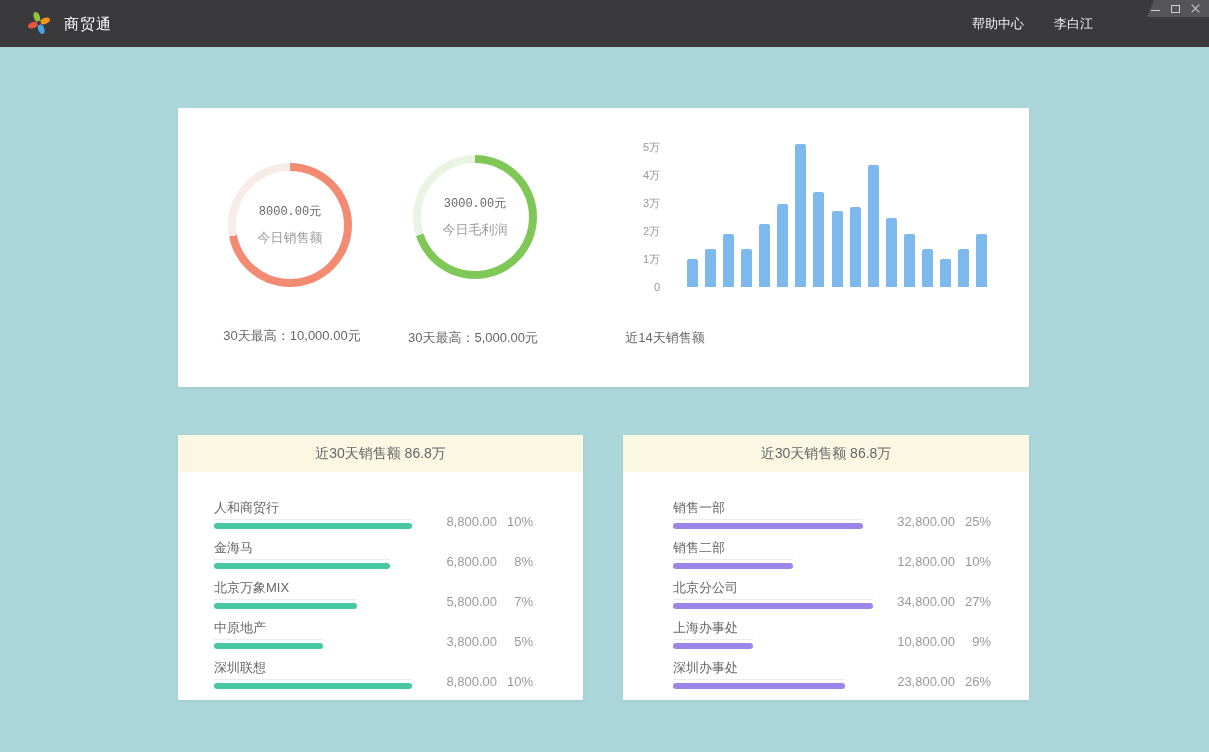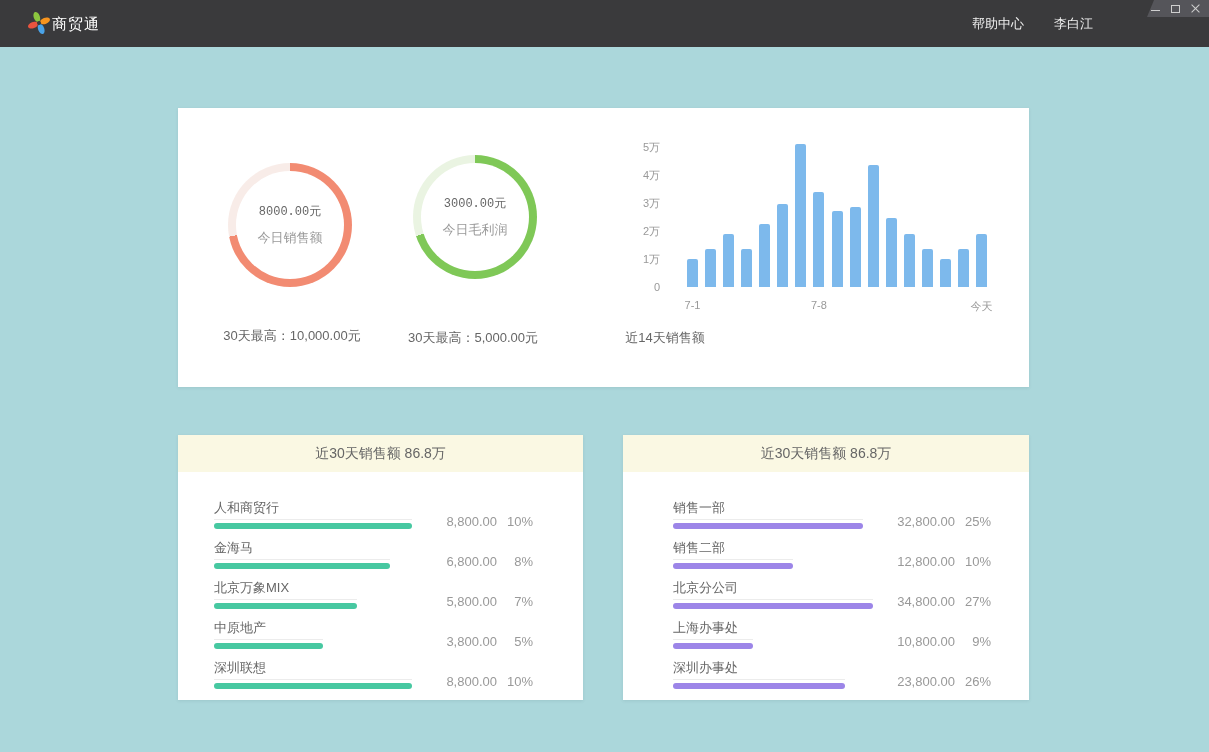--- a/index.html
+++ b/index.html
@@ -8,21 +8,21 @@
   body {
     font-family:"Liberation Sans", sans-serif;
     background:#abd7db;
     position:relative;
     overflow:hidden;
   }
 
   
   .topbar { position:absolute; left:0; top:0; width:1209px; height:47px; background:#3a3a3c; }
   .logo { position:absolute; left:27px; top:11px; width:24px; height:24px; }
-  .app-title { position:absolute; left:52px; top:15px; font-size:15px; color:#ffffff; letter-spacing:1px; }
+  .app-title { position:absolute; left:64px; top:15px; font-size:15px; color:#ffffff; letter-spacing:1px; }
   .topbar-right { position:absolute; right:116px; top:0; height:47px; display:flex; align-items:center; gap:30px; }
   .topbar-link { font-size:13px; color:#efefef; cursor:pointer; }
 
   .win-controls {
     position:absolute; right:0; top:0; width:62px; height:17px;
     background:#55555a;
     clip-path:polygon(7px 0, 100% 0, 100% 100%, 0 100%);
     display:flex; align-items:center; justify-content:flex-end;
     gap:11px; padding-right:9px;
   }
@@ -148,25 +148,20 @@
       <div class="vbar" style="height: 76px; background: rgb(125, 185, 236);"></div>
       <div class="vbar" style="height: 80px; background: rgb(125, 185, 236);"></div>
       <div class="vbar" style="height: 122px; background: rgb(125, 185, 236);"></div>
       <div class="vbar" style="height: 69px; background: rgb(125, 185, 236);"></div>
       <div class="vbar" style="height: 53px; background: rgb(125, 185, 236);"></div>
       <div class="vbar" style="height: 38px; background: rgb(125, 185, 236);"></div>
       <div class="vbar" style="height: 28px; background: rgb(125, 185, 236);"></div>
       <div class="vbar" style="height: 38px; background: rgb(125, 185, 236);"></div>
       <div class="vbar" style="height: 53px; background: rgb(125, 185, 236);"></div>
     </div>
-  <div class="x-axis">
-      <div class="xtick" style="left: 5.5px;">7-1</div>
-      <div class="xtick" style="left: 131.938px;">7-8</div>
-      <div class="xtick" style="left: 294.5px;">今天</div>
-    </div>
   <div class="caption" id="caption-chart">近14天销售额</div>
 </div>
 
 <div class="card" id="customer-card">
   <div class="panel-header">近30天销售额 86.8万</div>
   <div class="panel-body">
       <div class="rank-row">
         <div class="rank-left" style="width: 198px;">
           <div class="rank-name">人和商贸行</div>
           <div class="rank-hairline" style="width: 198px;"></div>

